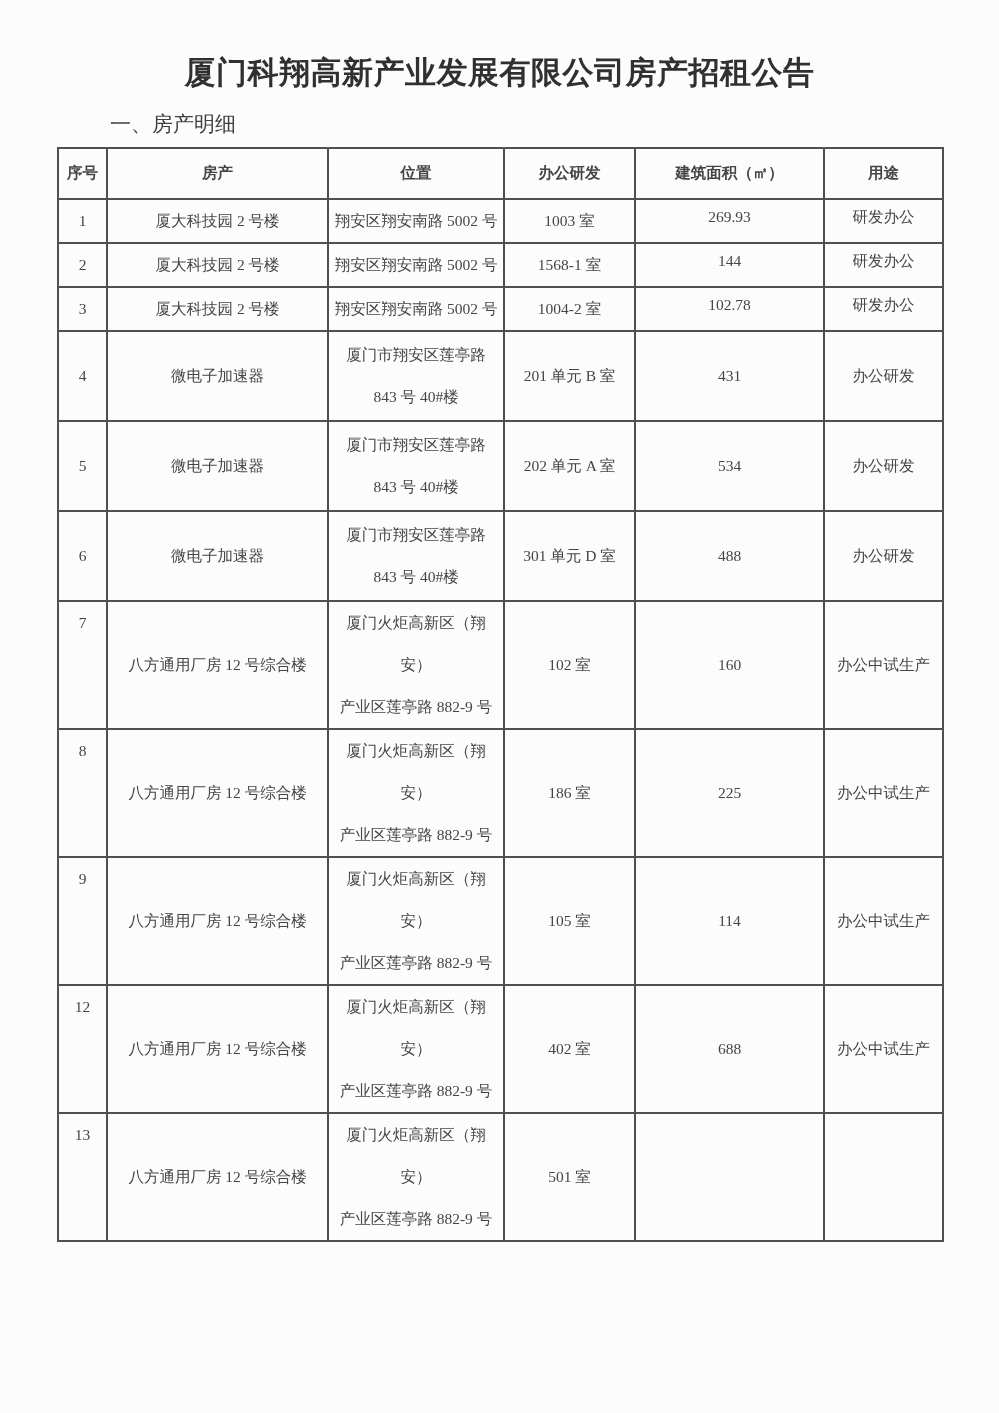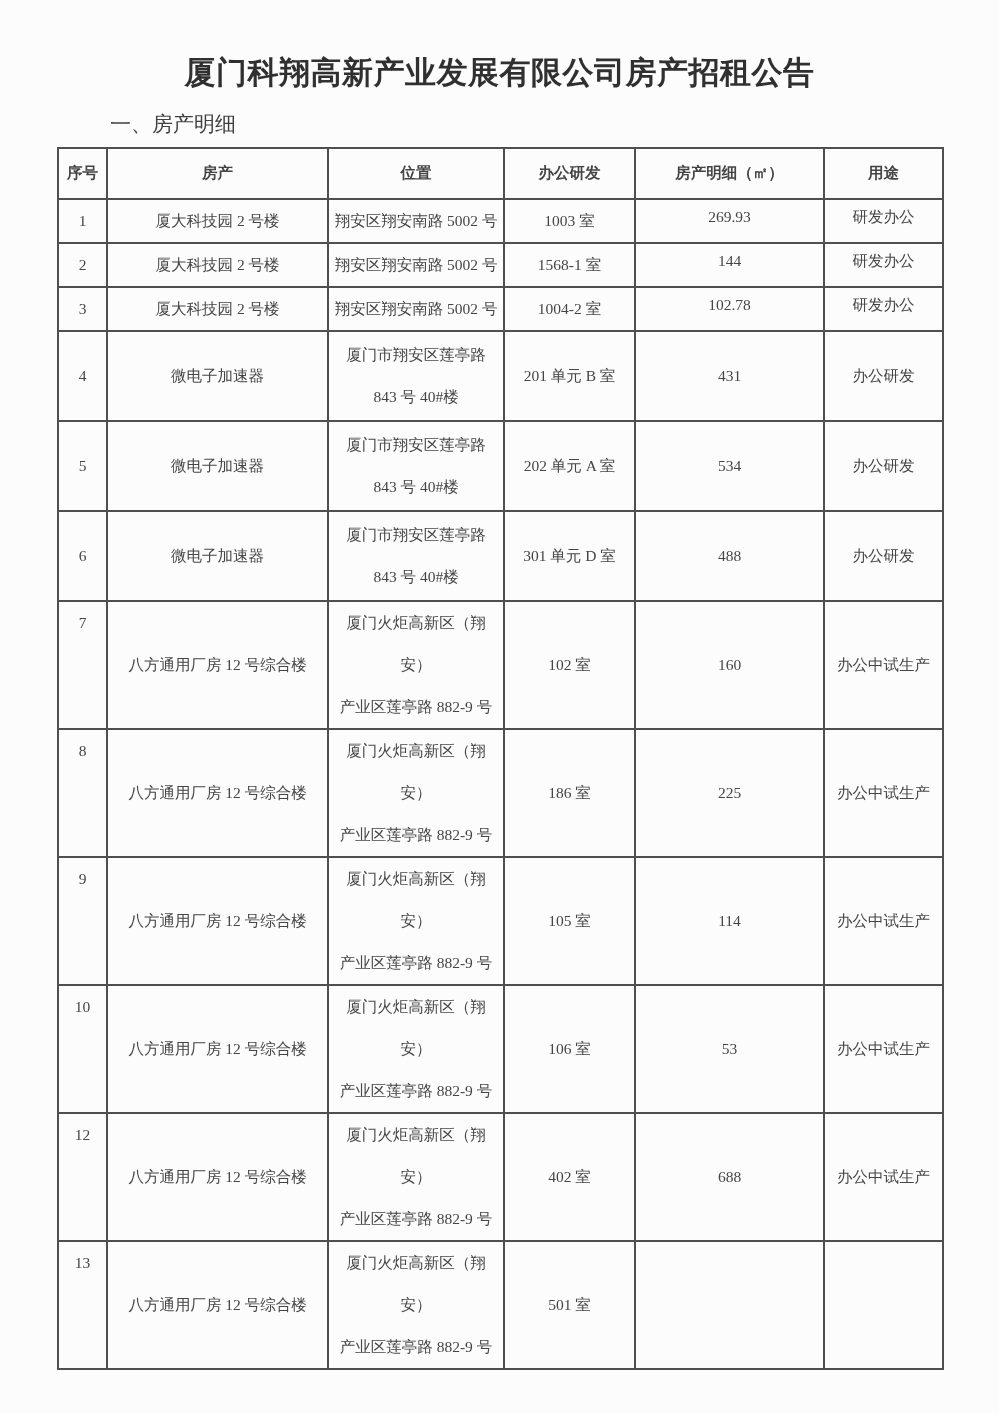--- a/index.html
+++ b/index.html
@@ -91,21 +91,21 @@
       <col style="width:131px">
       <col style="width:189px">
       <col style="width:119px">
     </colgroup>
     <thead>
       <tr>
         <th>序号</th>
         <th>房产</th>
         <th>位置</th>
         <th>办公研发</th>
-        <th>房产明细（㎡）</th>
+        <th>建筑面积（㎡）</th>
         <th>用途</th>
       </tr>
     </thead>
     <tbody id="table-body">
         <tr>
       <td>1</td>
       <td>厦大科技园 2 号楼</td>
       <td>翔安区翔安南路 5002 号</td>
       <td>1003 室</td>
       <td><span>269.93</span></td>
@@ -175,29 +175,20 @@
         <tr>
       <td>9</td>
       <td>八方通用厂房 12 号综合楼</td>
       <td>厦门火炬高新区（翔安）
 产业区莲亭路 882-9 号</td>
       <td>105 室</td>
       <td><span>114</span></td>
       <td><span>办公中试生产</span></td>
     </tr>
         <tr>
-      <td>10</td>
-      <td>八方通用厂房 12 号综合楼</td>
-      <td>厦门火炬高新区（翔安）
-产业区莲亭路 882-9 号</td>
-      <td>106 室</td>
-      <td><span>53</span></td>
-      <td><span>办公中试生产</span></td>
-    </tr>
-        <tr>
       <td>12</td>
       <td>八方通用厂房 12 号综合楼</td>
       <td>厦门火炬高新区（翔安）
 产业区莲亭路 882-9 号</td>
       <td>402 室</td>
       <td><span>688</span></td>
       <td><span>办公中试生产</span></td>
     </tr>
         <tr>
       <td>13</td>

